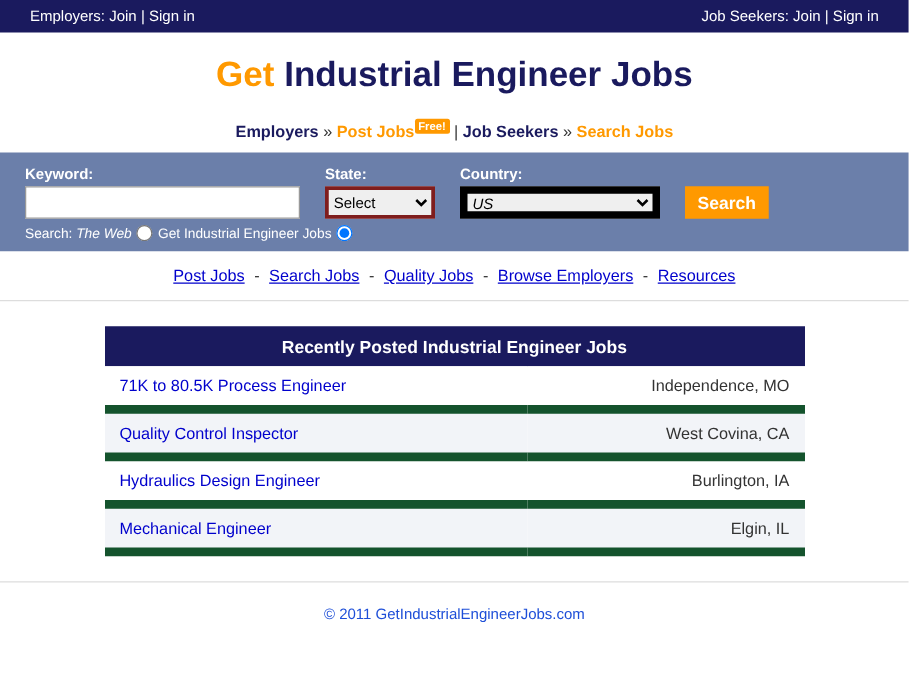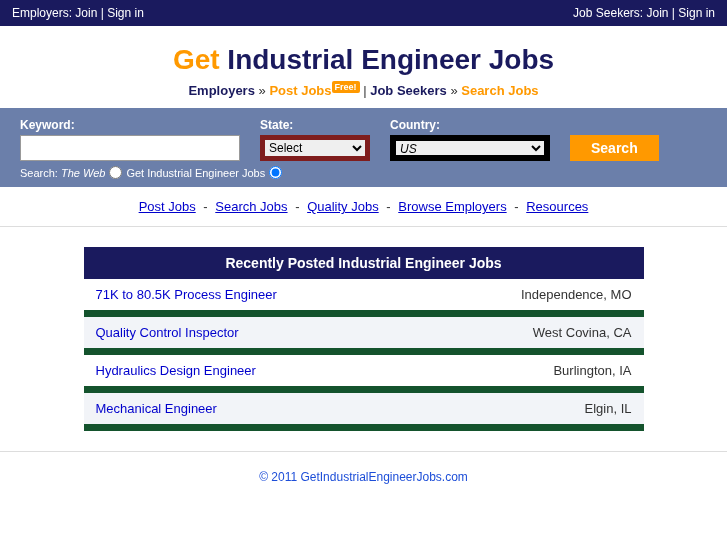--- a/index.html
+++ b/index.html
@@ -1,40 +1,40 @@
 <!DOCTYPE html>
 <html><head>
   <meta charset="utf-8">
   <style>
     * { margin: 0; padding: 0; box-sizing: border-box; }
     body { font-family: Arial, sans-serif; font-size: 13px; background: #fff; width: 727px; }
 
     
     .top-bar { display: flex; justify-content: space-between; background: #1a1a5e; }
-    .top-bar-left, .top-bar-right { padding: 6px 12px; color: #fff; font-size: 12px; }
+    .top-bar-left, .top-bar-right { padding: 6px 24px; color: #fff; font-size: 12px; }
     .top-bar a { color: #fff; text-decoration: none; }
 
     
     .header { text-align: center; padding: 18px 10px 10px; }
     .header h1 { font-size: 28px; font-weight: bold; color: #1a1a5e; }
     .header h1 .get { color: #f90; }
-    .breadcrumb { margin-top: 6px; font-size: 13px; color: #333; }
+    .breadcrumb { margin-top: 20px; font-size: 13px; color: #333; }
     .breadcrumb a { color: #1a1a5e; text-decoration: none; font-weight: bold; }
     .breadcrumb .active-link { color: #f90; font-weight: bold; text-decoration: none; }
     .free-badge { background: #f90; color: #fff; font-size: 9px; font-weight: bold; padding: 1px 3px; border-radius: 2px; vertical-align: super; }
 
     
     .search-section { background: #6b7faa; padding: 10px 20px 8px; }
     .search-fields { display: flex; align-items: flex-end; gap: 20px; }
     .field-group { display: flex; flex-direction: column; }
     .field-label { color: #fff; font-size: 12px; margin-bottom: 3px; font-weight: bold; }
     .keyword-input { width: 220px; height: 26px; border: 1px solid #999; padding: 2px 5px; font-size: 13px; }
-    .state-select { width: 110px; height: 26px; border: 5px solid #7f1d1d; font-size: 12px; }
+    .state-select { width: 88px; height: 26px; border: 3px solid #7f1d1d; font-size: 12px; }
     .country-select { width: 160px; height: 26px; border: 6px solid #000000; font-size: 12px; font-style: italic; }
-    .search-btn { background: #f90; color: #fff; border: none; padding: 4px 21px; font-size: 14px; font-weight: bold; cursor: pointer; height: 26px; }
+    .search-btn { background: #f90; color: #fff; border: none; padding: 4px 10px; font-size: 14px; font-weight: bold; cursor: pointer; height: 26px; }
     .search-type { color: #fff; font-size: 11px; margin-top: 5px; display: flex; align-items: flex-end; gap: 4px; }
     .search-type em { font-style: italic; }
 
     
     .nav-bar { text-align: center; padding: 12px 10px; border-bottom: 1px solid #ddd; }
     .nav-bar a { color: #00c; text-decoration: underline; font-size: 13px; margin: 0 4px; }
     .nav-bar .sep { color: #333; }
 
     
     .jobs-section { max-width: 560px; margin: 20px auto; }

